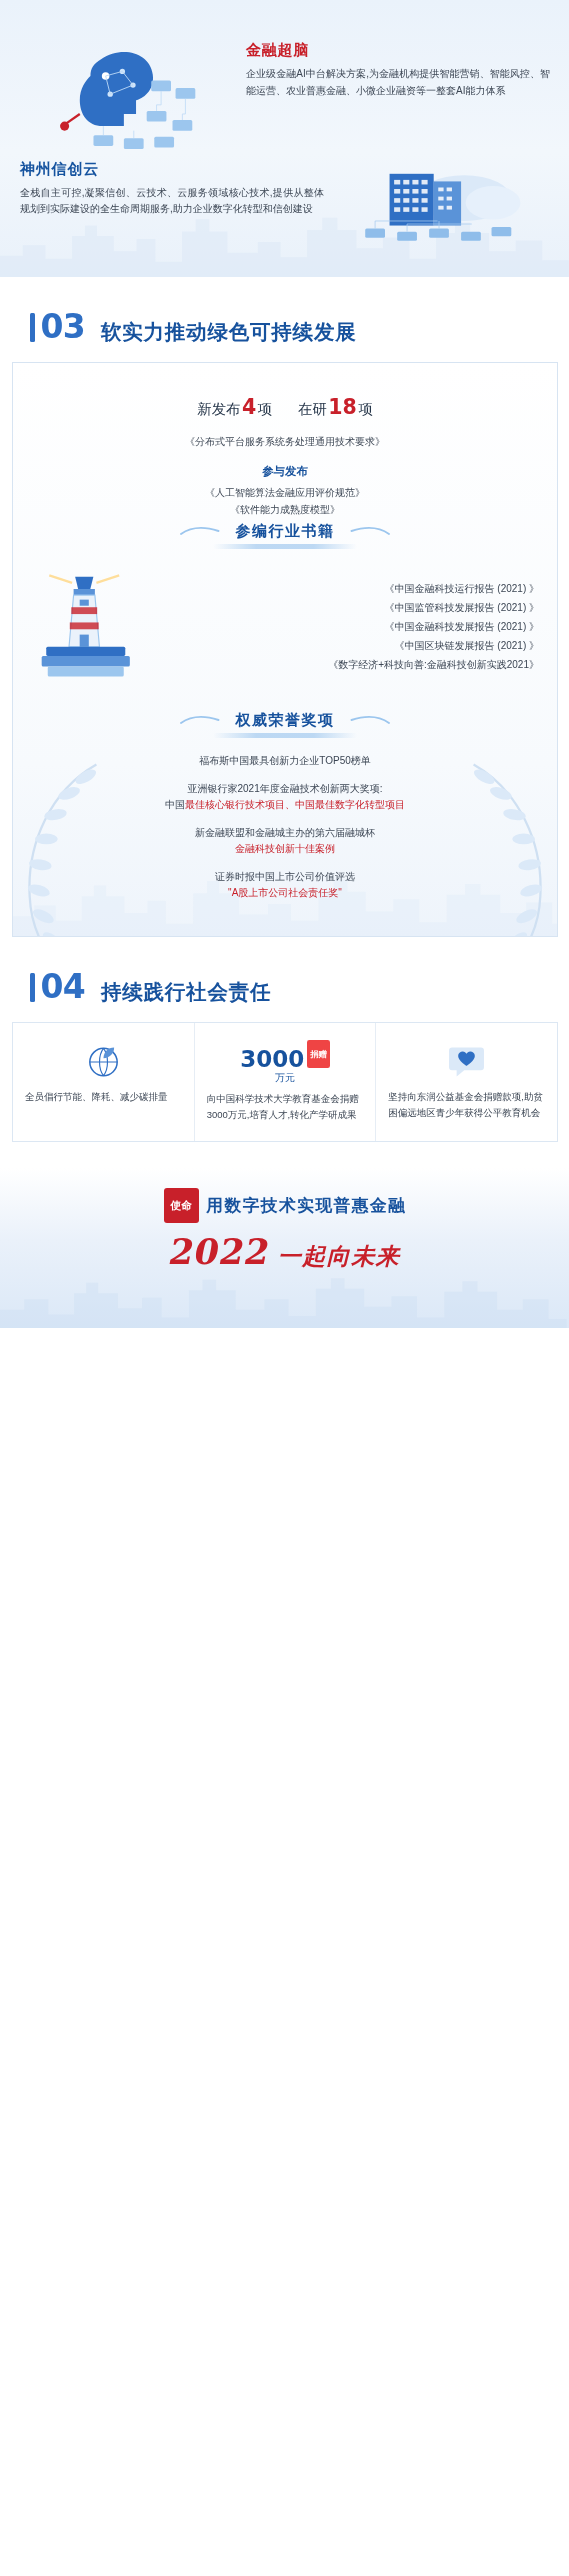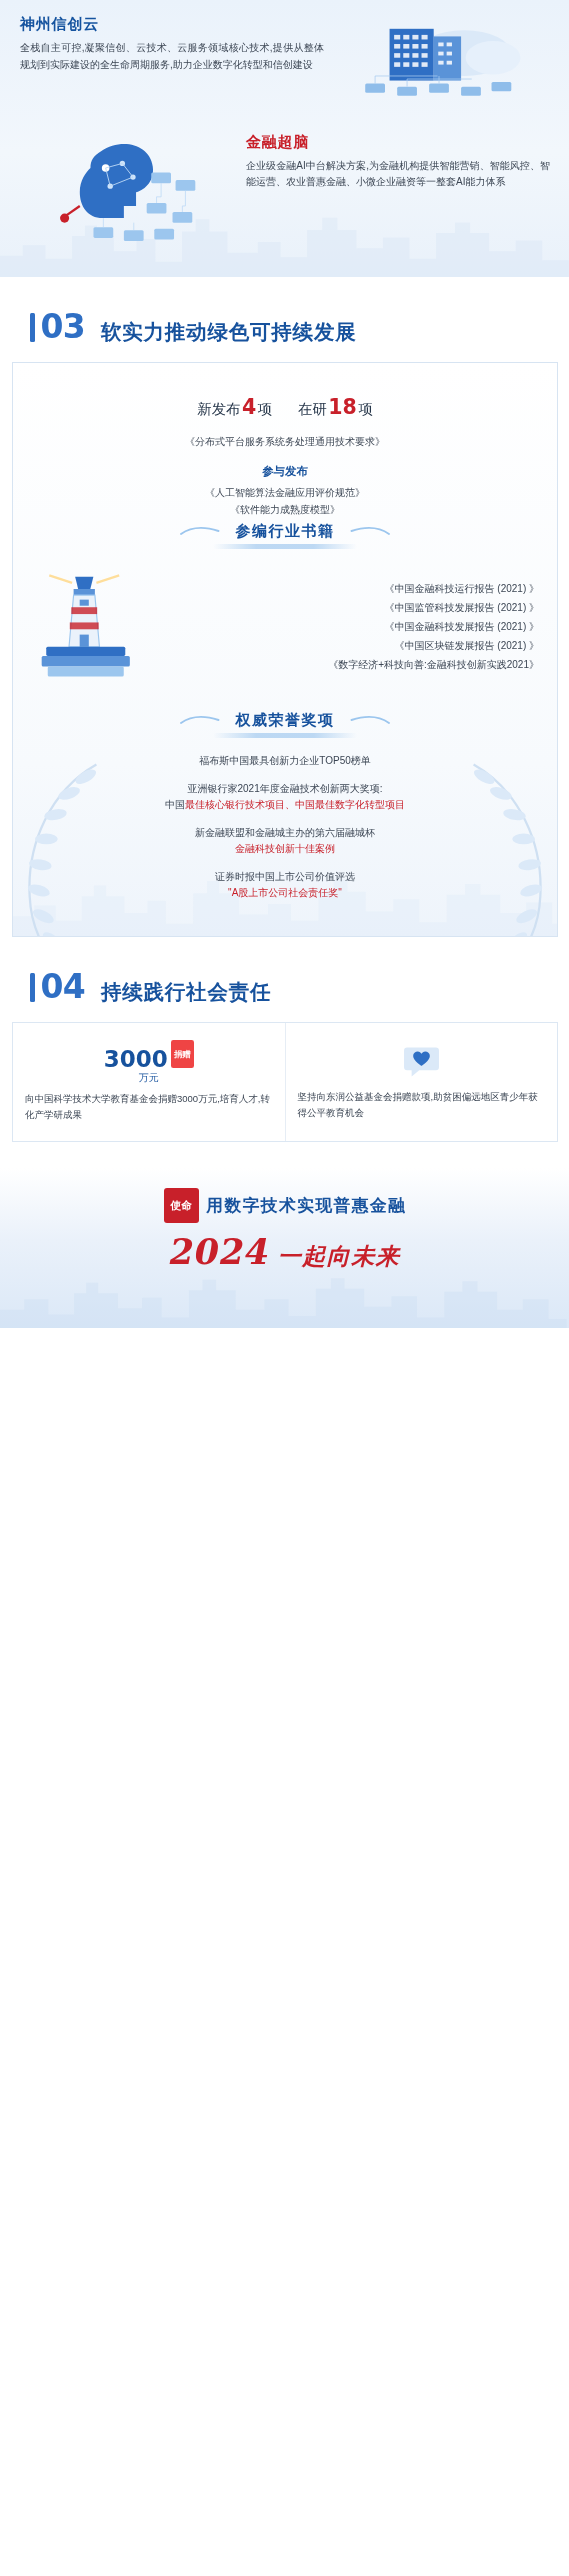--- a/index.html
+++ b/index.html
@@ -307,20 +307,56 @@
 </style>
 </head>
 <body>
 
 <div class="page">
 
   <div class="top-block">
     <svg class="skyline" viewBox="0 0 750 120" preserveAspectRatio="none">
       <path d="M0,120 L0,92 L30,92 L30,78 L60,78 L60,96 L95,96 L95,66 L112,66 L112,52 L128,52 L128,66 L150,66 L150,86 L180,86 L180,70 L205,70 L205,100 L240,100 L240,60 L258,60 L258,44 L276,44 L276,60 L300,60 L300,88 L340,88 L340,74 L370,74 L370,94 L405,94 L405,58 L425,58 L425,42 L445,42 L445,58 L470,58 L470,82 L505,82 L505,68 L540,68 L540,96 L575,96 L575,62 L600,62 L600,48 L620,48 L620,62 L645,62 L645,86 L680,86 L680,72 L715,72 L715,98 L750,98 L750,120 Z" fill="#cfe0f2" opacity="0.55"></path>
     </svg>
+
+    <div class="card-row row2">
+      <div class="card-art">
+        <svg width="152" height="114" viewBox="0 0 200 150">
+          <path d="M58,24 C84,6 122,14 126,44 C129,66 112,76 104,78 L104,96 L88,96 L88,112 L60,112 C40,112 30,96 30,78 C30,62 38,52 44,46 C44,36 48,30 58,24 Z" fill="#2f6fc4"></path>
+          <circle cx="64" cy="46" r="5" fill="#ffffff"></circle>
+          <circle cx="86" cy="40" r="3.5" fill="#cfe4fa"></circle>
+          <circle cx="100" cy="58" r="3.5" fill="#cfe4fa"></circle>
+          <circle cx="70" cy="70" r="3.5" fill="#cfe4fa"></circle>
+          <g stroke="#bcd9f6" stroke-width="1.2" fill="none">
+            <path d="M64,46 L86,40 M86,40 L100,58 M100,58 L70,70 M70,70 L64,46"></path>
+          </g>
+          <path d="M30,96 L10,110" stroke="#c8202a" stroke-width="3" fill="none"></path>
+          <circle cx="10" cy="112" r="6" fill="#c8202a"></circle>
+          <g fill="#9cc6ee">
+            <rect x="124" y="52" width="26" height="14" rx="2"></rect>
+            <rect x="156" y="62" width="26" height="14" rx="2"></rect>
+            <rect x="118" y="92" width="26" height="14" rx="2"></rect>
+            <rect x="152" y="104" width="26" height="14" rx="2"></rect>
+            <rect x="48" y="124" width="26" height="14" rx="2"></rect>
+            <rect x="88" y="128" width="26" height="14" rx="2"></rect>
+            <rect x="128" y="126" width="26" height="14" rx="2"></rect>
+          </g>
+          <g stroke="#bcd9f6" stroke-width="1" fill="none">
+            <path d="M137,66 L137,84 L131,84 L131,92"></path>
+            <path d="M169,76 L169,96 L165,96 L165,104"></path>
+            <path d="M61,112 L61,124"></path>
+              <path d="M101,118 L101,128"></path>
+          </g>
+        </svg>
+      </div>
+      <div class="card-text">
+        <div class="card-title red">金融超脑</div>
+        <div class="card-desc">企业级金融AI中台解决方案,为金融机构提供智能营销、智能风控、智能运营、农业普惠金融、小微企业融资等一整套AI能力体系</div>
+      </div>
+    </div>
 
     <div class="card-row">
       <div class="card-text">
         <div class="card-title">神州信创云</div>
         <div class="card-desc">全栈自主可控,凝聚信创、云技术、云服务领域核心技术,提供从整体规划到实际建设的全生命周期服务,助力企业数字化转型和信创建设</div>
       </div>
       <div class="card-art">
         <svg width="175" height="84" viewBox="0 0 230 110">
           <ellipse cx="150" cy="46" rx="62" ry="30" fill="#dbe9f8"></ellipse>
           <ellipse cx="188" cy="52" rx="36" ry="22" fill="#e6f0fb"></ellipse>
@@ -358,56 +394,20 @@
             <rect x="186" y="84" width="26" height="12" rx="2"></rect>
           </g>
           <g stroke="#a9cdf0" stroke-width="1" fill="none">
             <path d="M33,86 L33,76 L115,76"></path>
               <path d="M117,86 L117,76"></path>
               <path d="M75,90 L75,80 L160,80"></path>
           </g>
         </svg>
       </div>
     </div>
-
-    <div class="card-row row2">
-      <div class="card-art">
-        <svg width="152" height="114" viewBox="0 0 200 150">
-          <path d="M58,24 C84,6 122,14 126,44 C129,66 112,76 104,78 L104,96 L88,96 L88,112 L60,112 C40,112 30,96 30,78 C30,62 38,52 44,46 C44,36 48,30 58,24 Z" fill="#2f6fc4"></path>
-          <circle cx="64" cy="46" r="5" fill="#ffffff"></circle>
-          <circle cx="86" cy="40" r="3.5" fill="#cfe4fa"></circle>
-          <circle cx="100" cy="58" r="3.5" fill="#cfe4fa"></circle>
-          <circle cx="70" cy="70" r="3.5" fill="#cfe4fa"></circle>
-          <g stroke="#bcd9f6" stroke-width="1.2" fill="none">
-            <path d="M64,46 L86,40 M86,40 L100,58 M100,58 L70,70 M70,70 L64,46"></path>
-          </g>
-          <path d="M30,96 L10,110" stroke="#c8202a" stroke-width="3" fill="none"></path>
-          <circle cx="10" cy="112" r="6" fill="#c8202a"></circle>
-          <g fill="#9cc6ee">
-            <rect x="124" y="52" width="26" height="14" rx="2"></rect>
-            <rect x="156" y="62" width="26" height="14" rx="2"></rect>
-            <rect x="118" y="92" width="26" height="14" rx="2"></rect>
-            <rect x="152" y="104" width="26" height="14" rx="2"></rect>
-            <rect x="48" y="124" width="26" height="14" rx="2"></rect>
-            <rect x="88" y="128" width="26" height="14" rx="2"></rect>
-            <rect x="128" y="126" width="26" height="14" rx="2"></rect>
-          </g>
-          <g stroke="#bcd9f6" stroke-width="1" fill="none">
-            <path d="M137,66 L137,84 L131,84 L131,92"></path>
-            <path d="M169,76 L169,96 L165,96 L165,104"></path>
-            <path d="M61,112 L61,124"></path>
-              <path d="M101,118 L101,128"></path>
-          </g>
-        </svg>
-      </div>
-      <div class="card-text">
-        <div class="card-title red">金融超脑</div>
-        <div class="card-desc">企业级金融AI中台解决方案,为金融机构提供智能营销、智能风控、智能运营、农业普惠金融、小微企业融资等一整套AI能力体系</div>
-      </div>
-    </div>
   </div>
 
   <div class="sec-head">
     <div class="sec-num">03</div>
     <div class="sec-title">软实力推动绿色可持续发展</div>
   </div>
 
   <div class="panel">
     <svg class="panel-sky" viewBox="0 0 720 110" preserveAspectRatio="none">
       <path d="M0,110 L0,84 L28,84 L28,70 L56,70 L56,90 L90,90 L90,58 L106,58 L106,44 L122,44 L122,58 L146,58 L146,80 L176,80 L176,64 L200,64 L200,94 L236,94 L236,54 L254,54 L254,38 L270,38 L270,54 L296,54 L296,82 L334,82 L334,68 L364,68 L364,90 L400,90 L400,52 L420,52 L420,36 L438,36 L438,52 L462,52 L462,78 L498,78 L498,62 L532,62 L532,92 L568,92 L568,56 L592,56 L592,42 L612,42 L612,56 L638,56 L638,80 L672,80 L672,66 L706,66 L706,94 L720,94 L720,110 Z" fill="#d6e5f5" opacity="0.5"></path>
@@ -533,20 +533,30 @@
       </div>
     </div>
   </div>
 
   <div class="sec-head">
     <div class="sec-num">04</div>
     <div class="sec-title">持续践行社会责任</div>
   </div>
 
   <div class="csr-row">
+    <div class="csr-card">
+      <div class="csr-icon">
+        <svg width="41" height="41" viewBox="0 0 54 54">
+          <circle cx="27" cy="29" r="18" fill="none" stroke="#2f6fc4" stroke-width="2"></circle>
+          <path d="M9,29 H45 M27,11 C34,20 34,38 27,47 M27,11 C20,20 20,38 27,47" fill="none" stroke="#2f6fc4" stroke-width="1.5"></path>
+          <path d="M27,24 C27,16 33,10 41,10 C41,18 35,24 27,24 Z" fill="#5a93d8"></path>
+        </svg>
+      </div>
+      <div class="csr-text">全员倡行节能、降耗、减少碳排量</div>
+    </div>
 
     <div class="csr-card">
       <div class="donate-num"><span>3000</span><span class="donate-tag">捐赠</span></div>
       <div class="donate-unit">万元</div>
       <div class="csr-text">向中国科学技术大学教育基金会捐赠3000万元,培育人才,转化产学研成果</div>
     </div>
 
     <div class="csr-card">
       <div class="csr-icon">
         <svg width="41" height="41" viewBox="0 0 54 54">
@@ -561,18 +571,18 @@
   <div class="footer">
     <svg class="footer-sky" viewBox="0 0 750 90" preserveAspectRatio="none">
       <path d="M0,90 L0,66 L32,66 L32,52 L64,52 L64,72 L98,72 L98,44 L114,44 L114,30 L130,30 L130,44 L156,44 L156,64 L188,64 L188,50 L214,50 L214,76 L250,76 L250,40 L268,40 L268,26 L286,26 L286,40 L312,40 L312,66 L350,66 L350,52 L382,52 L382,74 L418,74 L418,38 L438,38 L438,24 L456,24 L456,38 L482,38 L482,62 L518,62 L518,48 L552,48 L552,76 L588,76 L588,42 L612,42 L612,28 L632,28 L632,42 L658,42 L658,66 L692,66 L692,52 L726,52 L726,78 L750,78 L750,90 Z" fill="#c6daf0" opacity="0.55"></path>
     </svg>
 
     <div class="footer-line1">
       <div class="seal">使命</div>
       <div class="footer-slogan">用数字技术实现普惠金融</div>
     </div>
     <div class="footer-year">
-      <span class="y">2024</span><span class="t">一起向未来</span>
+      <span class="y">2022</span><span class="t">一起向未来</span>
     </div>
   </div>
 
 </div>
 
 
 </body></html>

